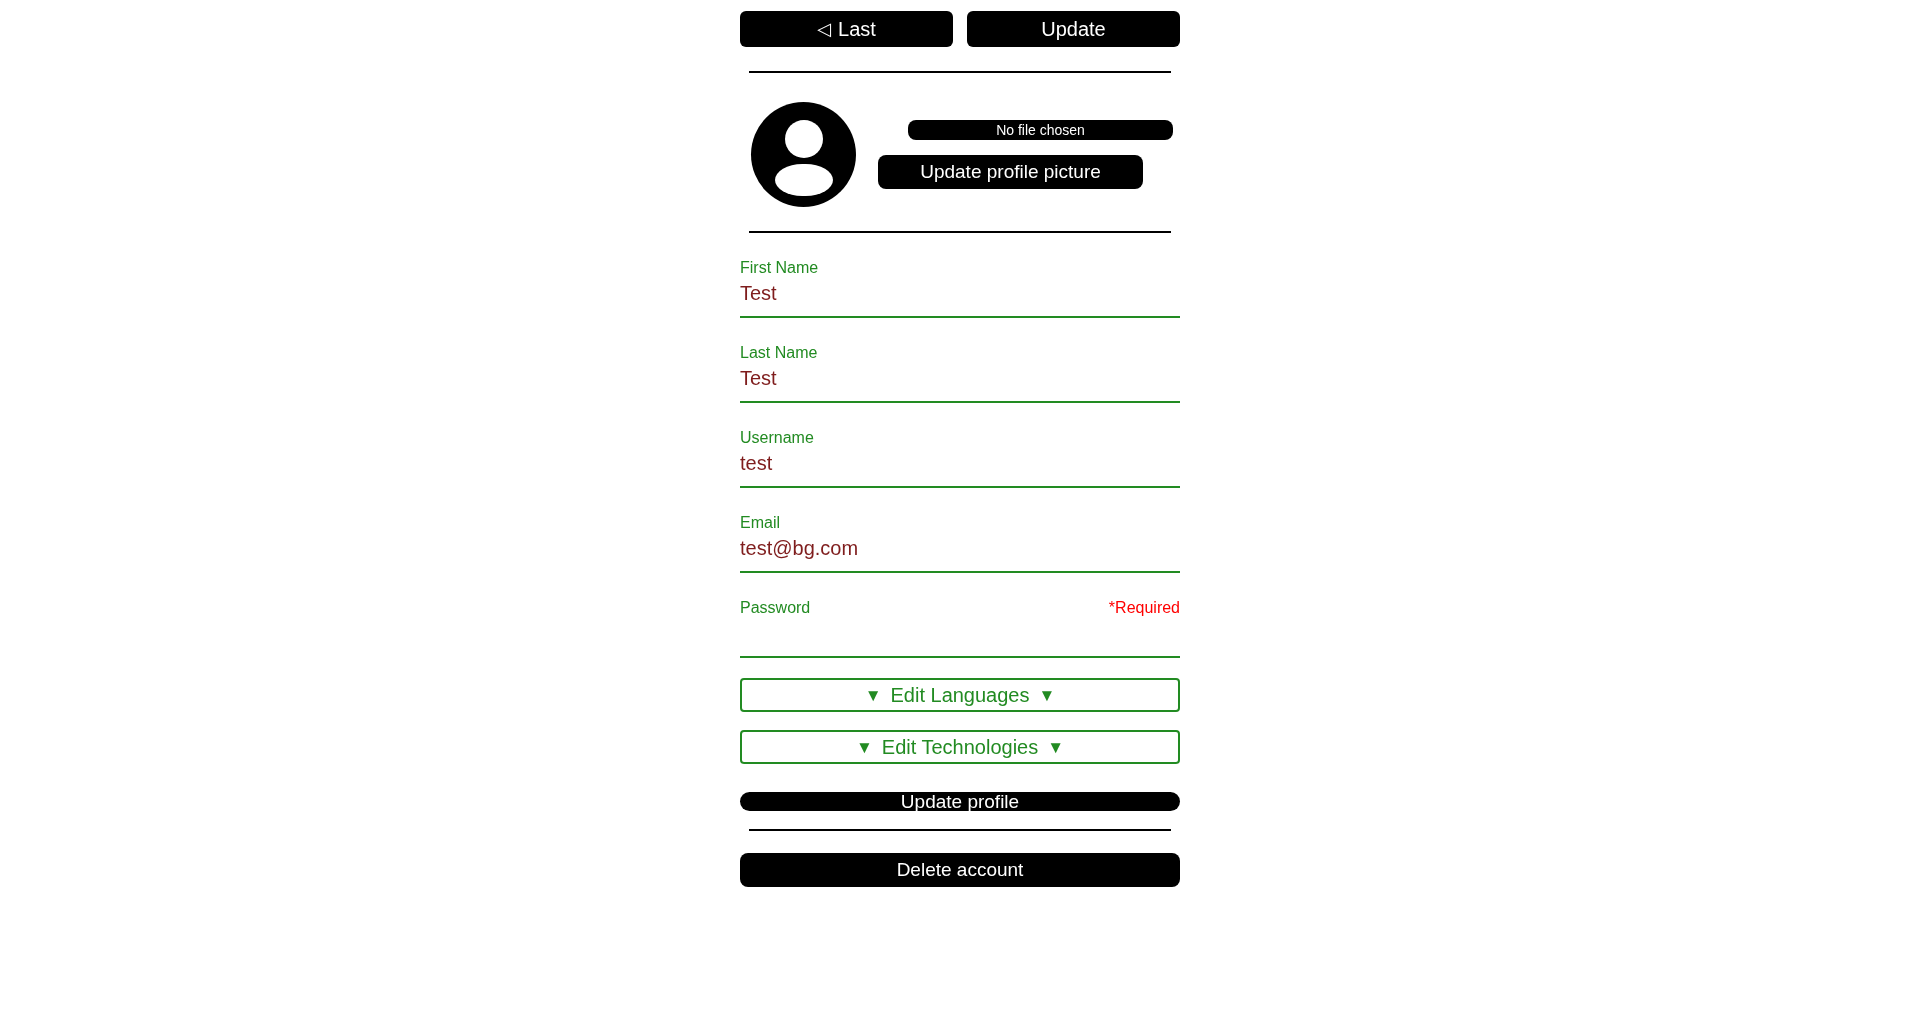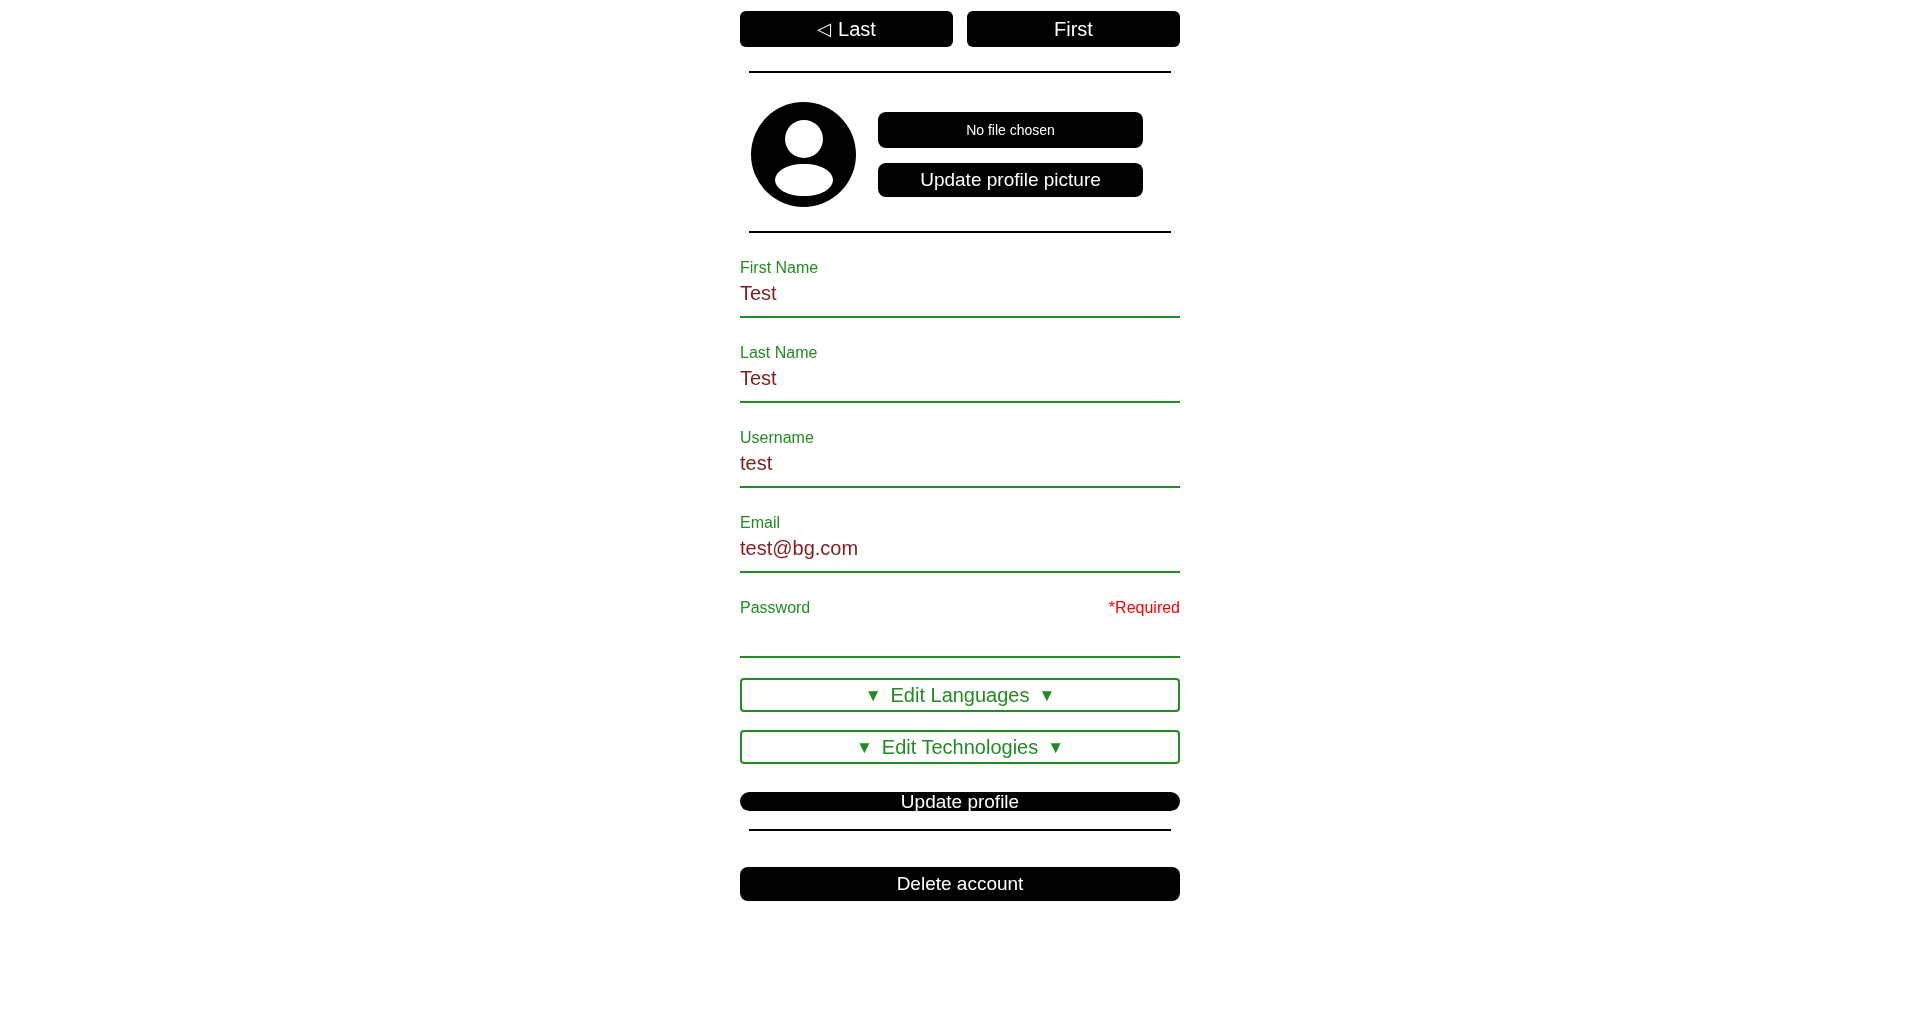--- a/index.html
+++ b/index.html
@@ -47,21 +47,21 @@
     position: absolute; left: 50%; transform: translateX(-50%);
     top: 18px; width: 38px; height: 38px;
     background: #ffffff; border-radius: 50%;
   }
   .avatar .torso {
     position: absolute; left: 50%; transform: translateX(-50%);
     top: 62px; width: 58px; height: 32px;
     background: #ffffff; border-radius: 29px / 17px;
   }
   .avatar-buttons { width: 265px; display: flex; flex-direction: column; gap: 15px; }
-  .file-btn { height: 36px; font-size: 14px; border-radius: 8px; }
+  .file-btn { height: 20px; font-size: 14px; border-radius: 8px; margin-left: 30px; }
   .update-pic-btn { height: 34px; font-size: 19px; border-radius: 8px; }
 
   
   .fields { margin-top: 12px; }
   .field { margin-top: 14px; }
   .field-label-row {
     display: flex; justify-content: space-between; align-items: baseline;
   }
   .field-label { color: #228B22; font-size: 16px; line-height: 18px; margin-top: 12px; }
   .required-note { color: #ff0000; font-size: 16px; line-height: 18px; }
@@ -80,34 +80,34 @@
     border: 2px solid #228B22; border-radius: 4px;
     display: flex; align-items: center; justify-content: center; gap: 9px;
     font-family: inherit; font-size: 20px; cursor: pointer;
   }
   .edit-langs { margin-top: 20px; }
   .edit-techs { margin-top: 18px; }
   .arrow-down { font-size: 17px; line-height: 1; }
 
   .update-profile-btn { margin-top: 28px; height: 19px; font-size: 19px; border-radius: 14px; }
   hr.divider-small { border: none; border-top: 2px solid #000000; margin: 18px 9px 0; }
-  .delete-account-btn { margin-top: 36px; height: 34px; font-size: 19px; border-radius: 8px; }
+  .delete-account-btn { margin-top: 22px; height: 34px; font-size: 19px; border-radius: 8px; }
 </style>
 </head>
 <body>
 
 <div class="container">
 
   <div class="top-row">
     <button class="btn-black">
       <span class="back-arrow">◁</span>
       <span>Last</span>
     </button>
     <button class="btn-black">
-      <span>First</span>
+      <span>Update</span>
     </button>
   </div>
 
   <hr class="divider">
 
   <div class="avatar-row">
     <div class="avatar">
       <div class="head"></div>
       <div class="torso"></div>
     </div>

